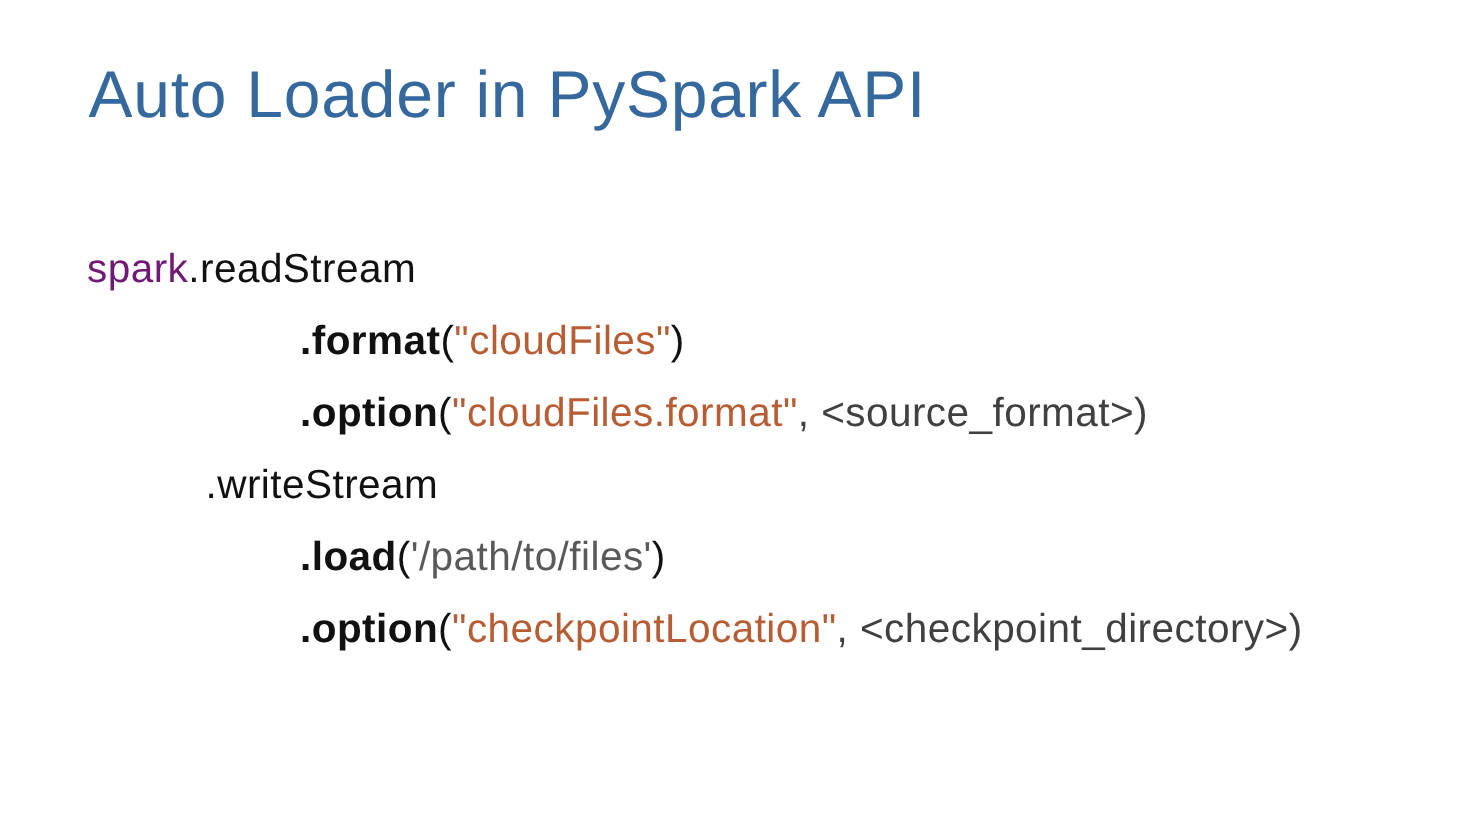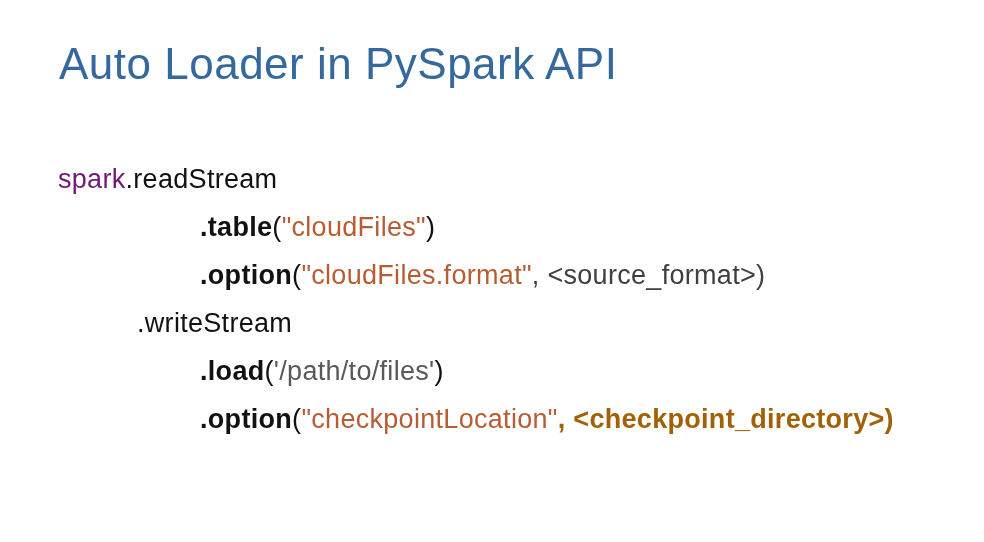--- a/index.html
+++ b/index.html
@@ -53,19 +53,19 @@
   .c-muted  { font-weight: 400; }
 </style>
 </head>
 <body>
 
 <div class="slide" style="background: rgb(255, 255, 255);">
   <h1 class="slide-title" style="color: rgb(53, 105, 158);">Auto Loader in PySpark API</h1>
 
   <div class="code-block">
       <div class="code-line indent-0"><span class="c-muted" style="color: #701a75;">spark</span><span class="c-plain" style="color: rgb(17, 17, 17);">.readStream</span></div>
-      <div class="code-line indent-2"><span class="c-bold" style="color: rgb(17, 17, 17);">.table</span><span class="c-plain" style="color: rgb(17, 17, 17);">(</span><span class="c-string" style="color: rgb(183, 92, 51);">"cloudFiles"</span><span class="c-plain" style="color: rgb(17, 17, 17);">)</span></div>
+      <div class="code-line indent-2"><span class="c-bold" style="color: rgb(17, 17, 17);">.format</span><span class="c-plain" style="color: rgb(17, 17, 17);">(</span><span class="c-string" style="color: rgb(183, 92, 51);">"cloudFiles"</span><span class="c-plain" style="color: rgb(17, 17, 17);">)</span></div>
       <div class="code-line indent-2"><span class="c-bold" style="color: rgb(17, 17, 17);">.option</span><span class="c-plain" style="color: rgb(17, 17, 17);">(</span><span class="c-string" style="color: rgb(183, 92, 51);">"cloudFiles.format"</span><span class="c-plain" style="color: #404040;">, &lt;source_format&gt;)</span></div>
       <div class="code-line indent-1"><span class="c-plain" style="color: rgb(17, 17, 17);">.writeStream</span></div>
       <div class="code-line indent-2"><span class="c-bold" style="color: rgb(17, 17, 17);">.load</span><span class="c-plain" style="color: rgb(17, 17, 17);">(</span><span class="c-muted" style="color: rgb(89, 89, 89);">'/path/to/files'</span><span class="c-plain" style="color: rgb(17, 17, 17);">)</span></div>
-      <div class="code-line indent-2"><span class="c-bold" style="color: rgb(17, 17, 17);">.option</span><span class="c-plain" style="color: rgb(17, 17, 17);">(</span><span class="c-string" style="color: rgb(183, 92, 51);">"checkpointLocation"</span><span class="c-plain" style="color: #a16207; font-weight: bold;">, &lt;checkpoint_directory&gt;)</span></div>
+      <div class="code-line indent-2"><span class="c-bold" style="color: rgb(17, 17, 17);">.option</span><span class="c-plain" style="color: rgb(17, 17, 17);">(</span><span class="c-string" style="color: rgb(183, 92, 51);">"checkpointLocation"</span><span class="c-plain" style="color: #404040;">, &lt;checkpoint_directory&gt;)</span></div>
     </div>
 </div>
 
 </body></html>

